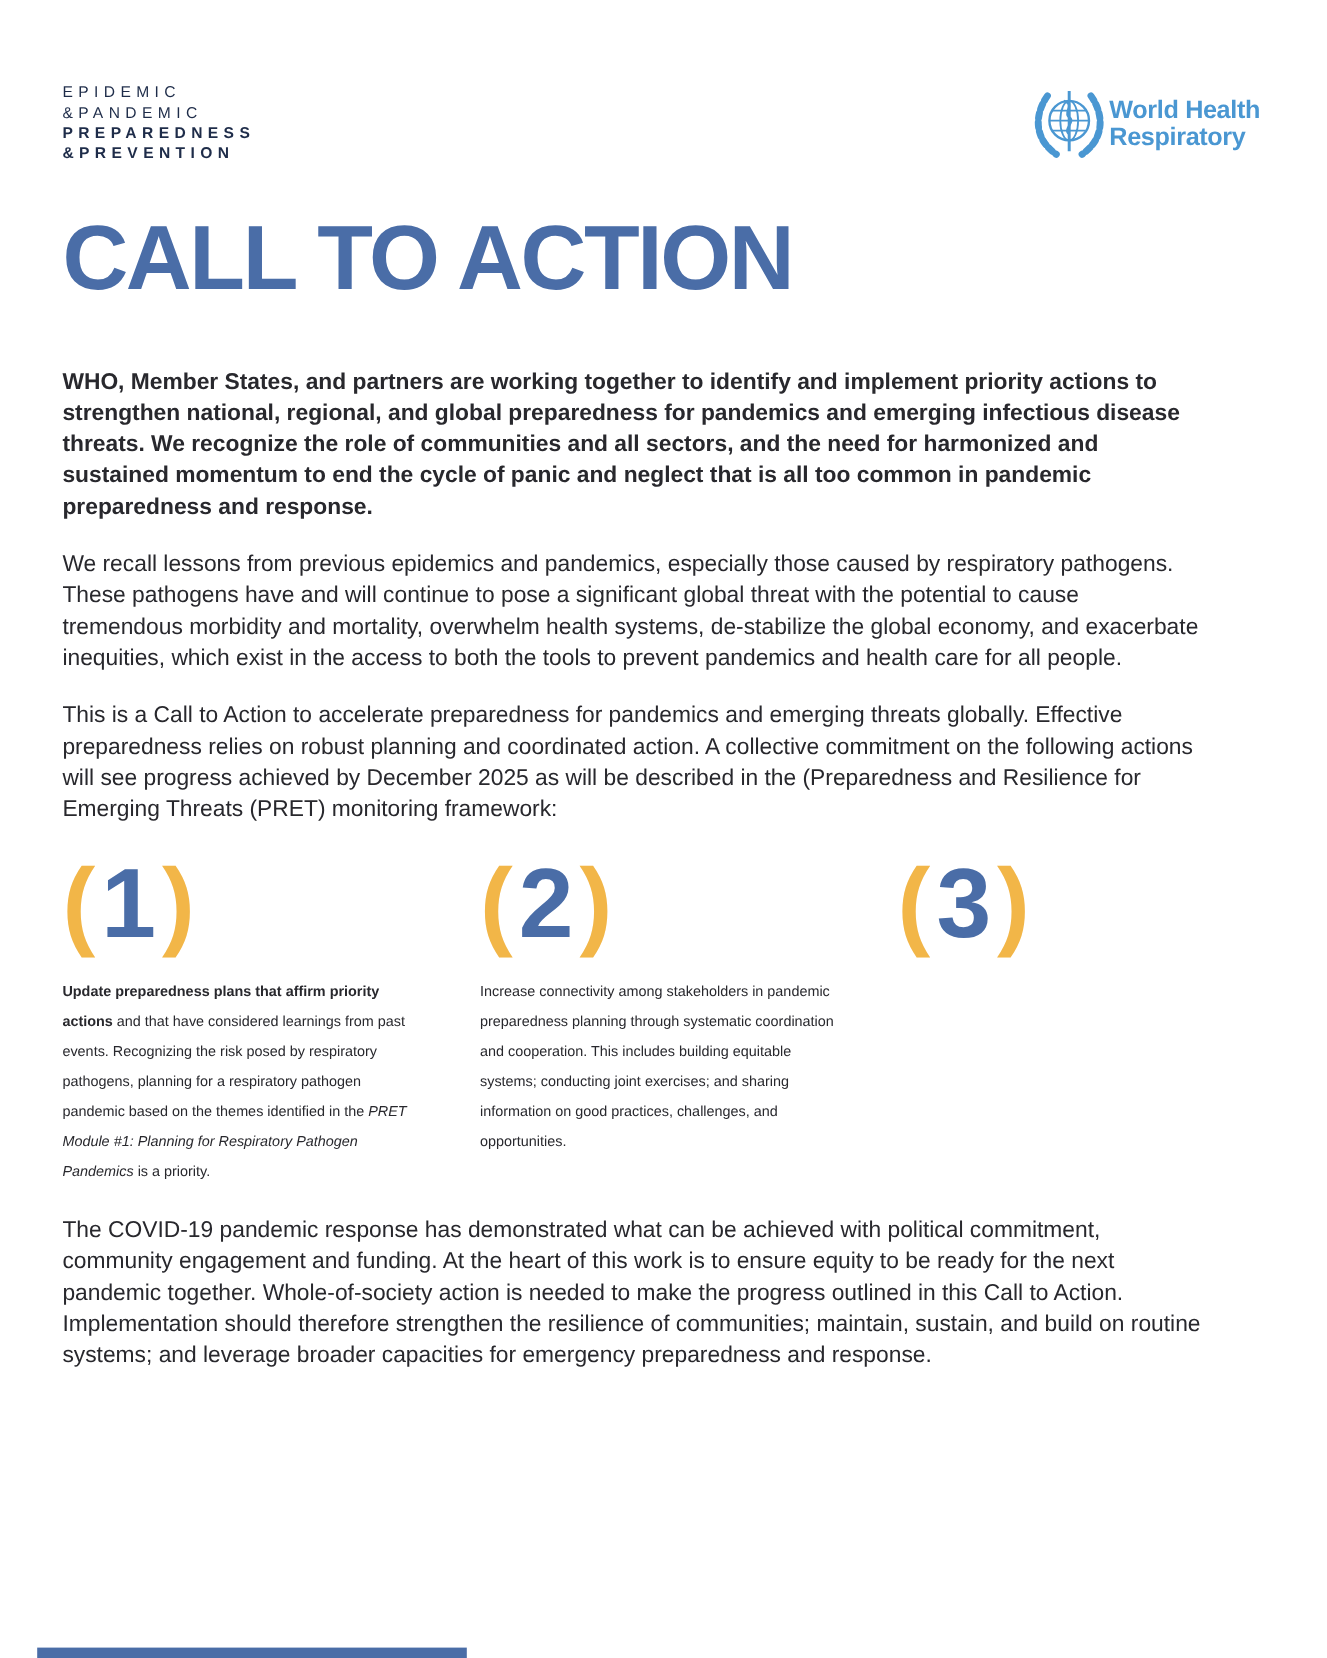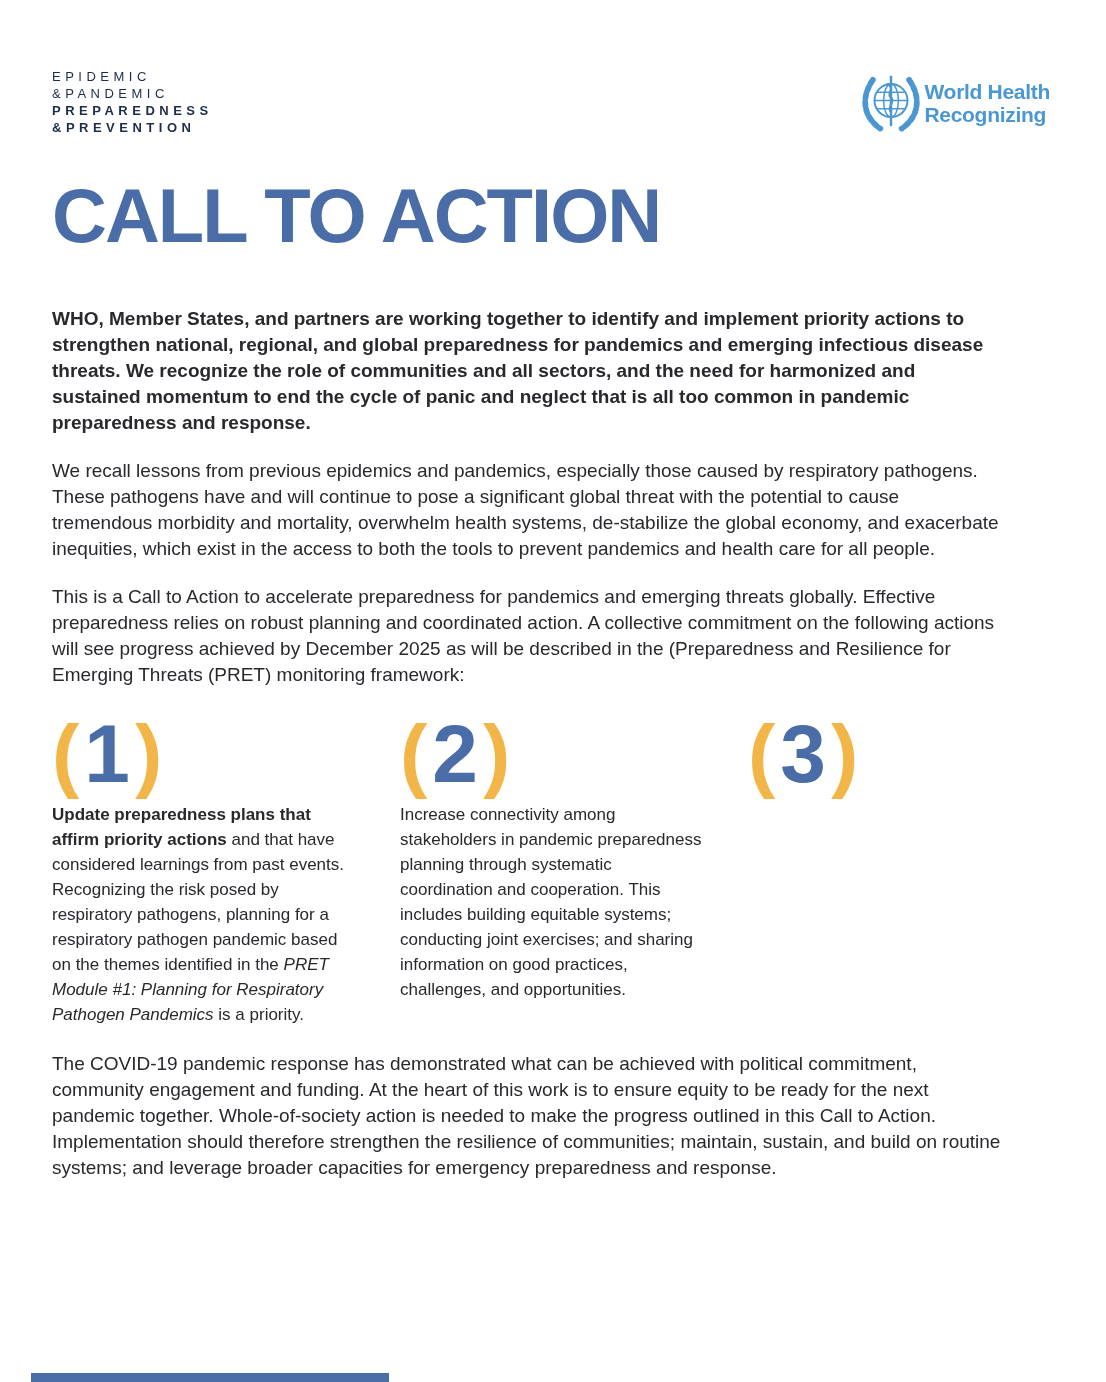--- a/index.html
+++ b/index.html
@@ -32,21 +32,21 @@
   .intro p{font-size:19px;line-height:26px;margin:22px 0 0;}
   .intro p.first{margin-top:48px;}
   .intro p.bold{font-weight:700;}
   
   .actions{display:grid;grid-template-columns:1fr 1fr 1fr;column-gap:42px;
     margin:26px 52px 0;}
   .action-number{font-size:82px;line-height:80px;font-weight:700;
     letter-spacing:5px;white-space:nowrap;}
   .action-number .paren{color:var(--yellow);}
   .action-number .digit{color:var(--blue);}
-  .action-text{margin-top:8px;font-size:17px;line-height:25px;max-width:302px;}
+  .action-text{margin-top:20px;font-size:12px;line-height:25px;max-width:302px;}
   
   .closing{margin:11px 52px;max-width:956px;}
   .closing p{font-size:19px;line-height:26px;margin:22px 0 0;}
   .closing p.first{margin-top:24px;}
   
   .footer-bar{position:absolute;left:31px;bottom:0;width:358px;height:9px;
     background:var(--blue);}
 </style>
 </head>
 <body>
@@ -70,21 +70,21 @@
           <ellipse cx="40" cy="37" rx="9" ry="20" stroke-width="1.8"></ellipse>
           <path d="M20 37 H60" stroke-width="1.8"></path>
           <path d="M23.5 27 H56.5" stroke-width="1.8"></path>
           <path d="M23.5 47 H56.5" stroke-width="1.8"></path>
           <path d="M40 7 V68" stroke-width="3"></path>
           <path d="M34.5 17 C47 21 33 29 40 33.5 C47 38 33 46 40 50.5" stroke-width="2.4"></path>
         </g>
       </svg>
       <div class="who-wordmark">
         <div>World Health</div>
-        <div>Recognizing</div>
+        <div>Respiratory</div>
       </div>
     </div>
   </div>
 
   <h1 class="title">CALL TO ACTION</h1>
 
   <div class="intro">
     <p class="first bold">WHO, Member States, and partners are working together to identify and implement priority actions to strengthen national, regional, and global preparedness for pandemics and emerging infectious disease threats. We recognize the role of communities and all sectors, and the need for harmonized and sustained momentum to end the cycle of panic and neglect that is all too common in pandemic preparedness and response.</p>
     <p>We recall lessons from previous epidemics and pandemics, especially those caused by respiratory pathogens. These pathogens have and will continue to pose a significant global threat with the potential to cause tremendous morbidity and mortality, overwhelm health systems, de-stabilize the global economy, and exacerbate inequities, which exist in the access to both the tools to prevent pandemics and health care for all people.</p>
     <p>This is a Call to Action to accelerate preparedness for pandemics and emerging threats globally. Effective preparedness relies on robust planning and coordinated action. A collective commitment on the following actions will see progress achieved by December 2025 as will be described in the (Preparedness and Resilience for Emerging Threats (PRET) monitoring framework:</p>

